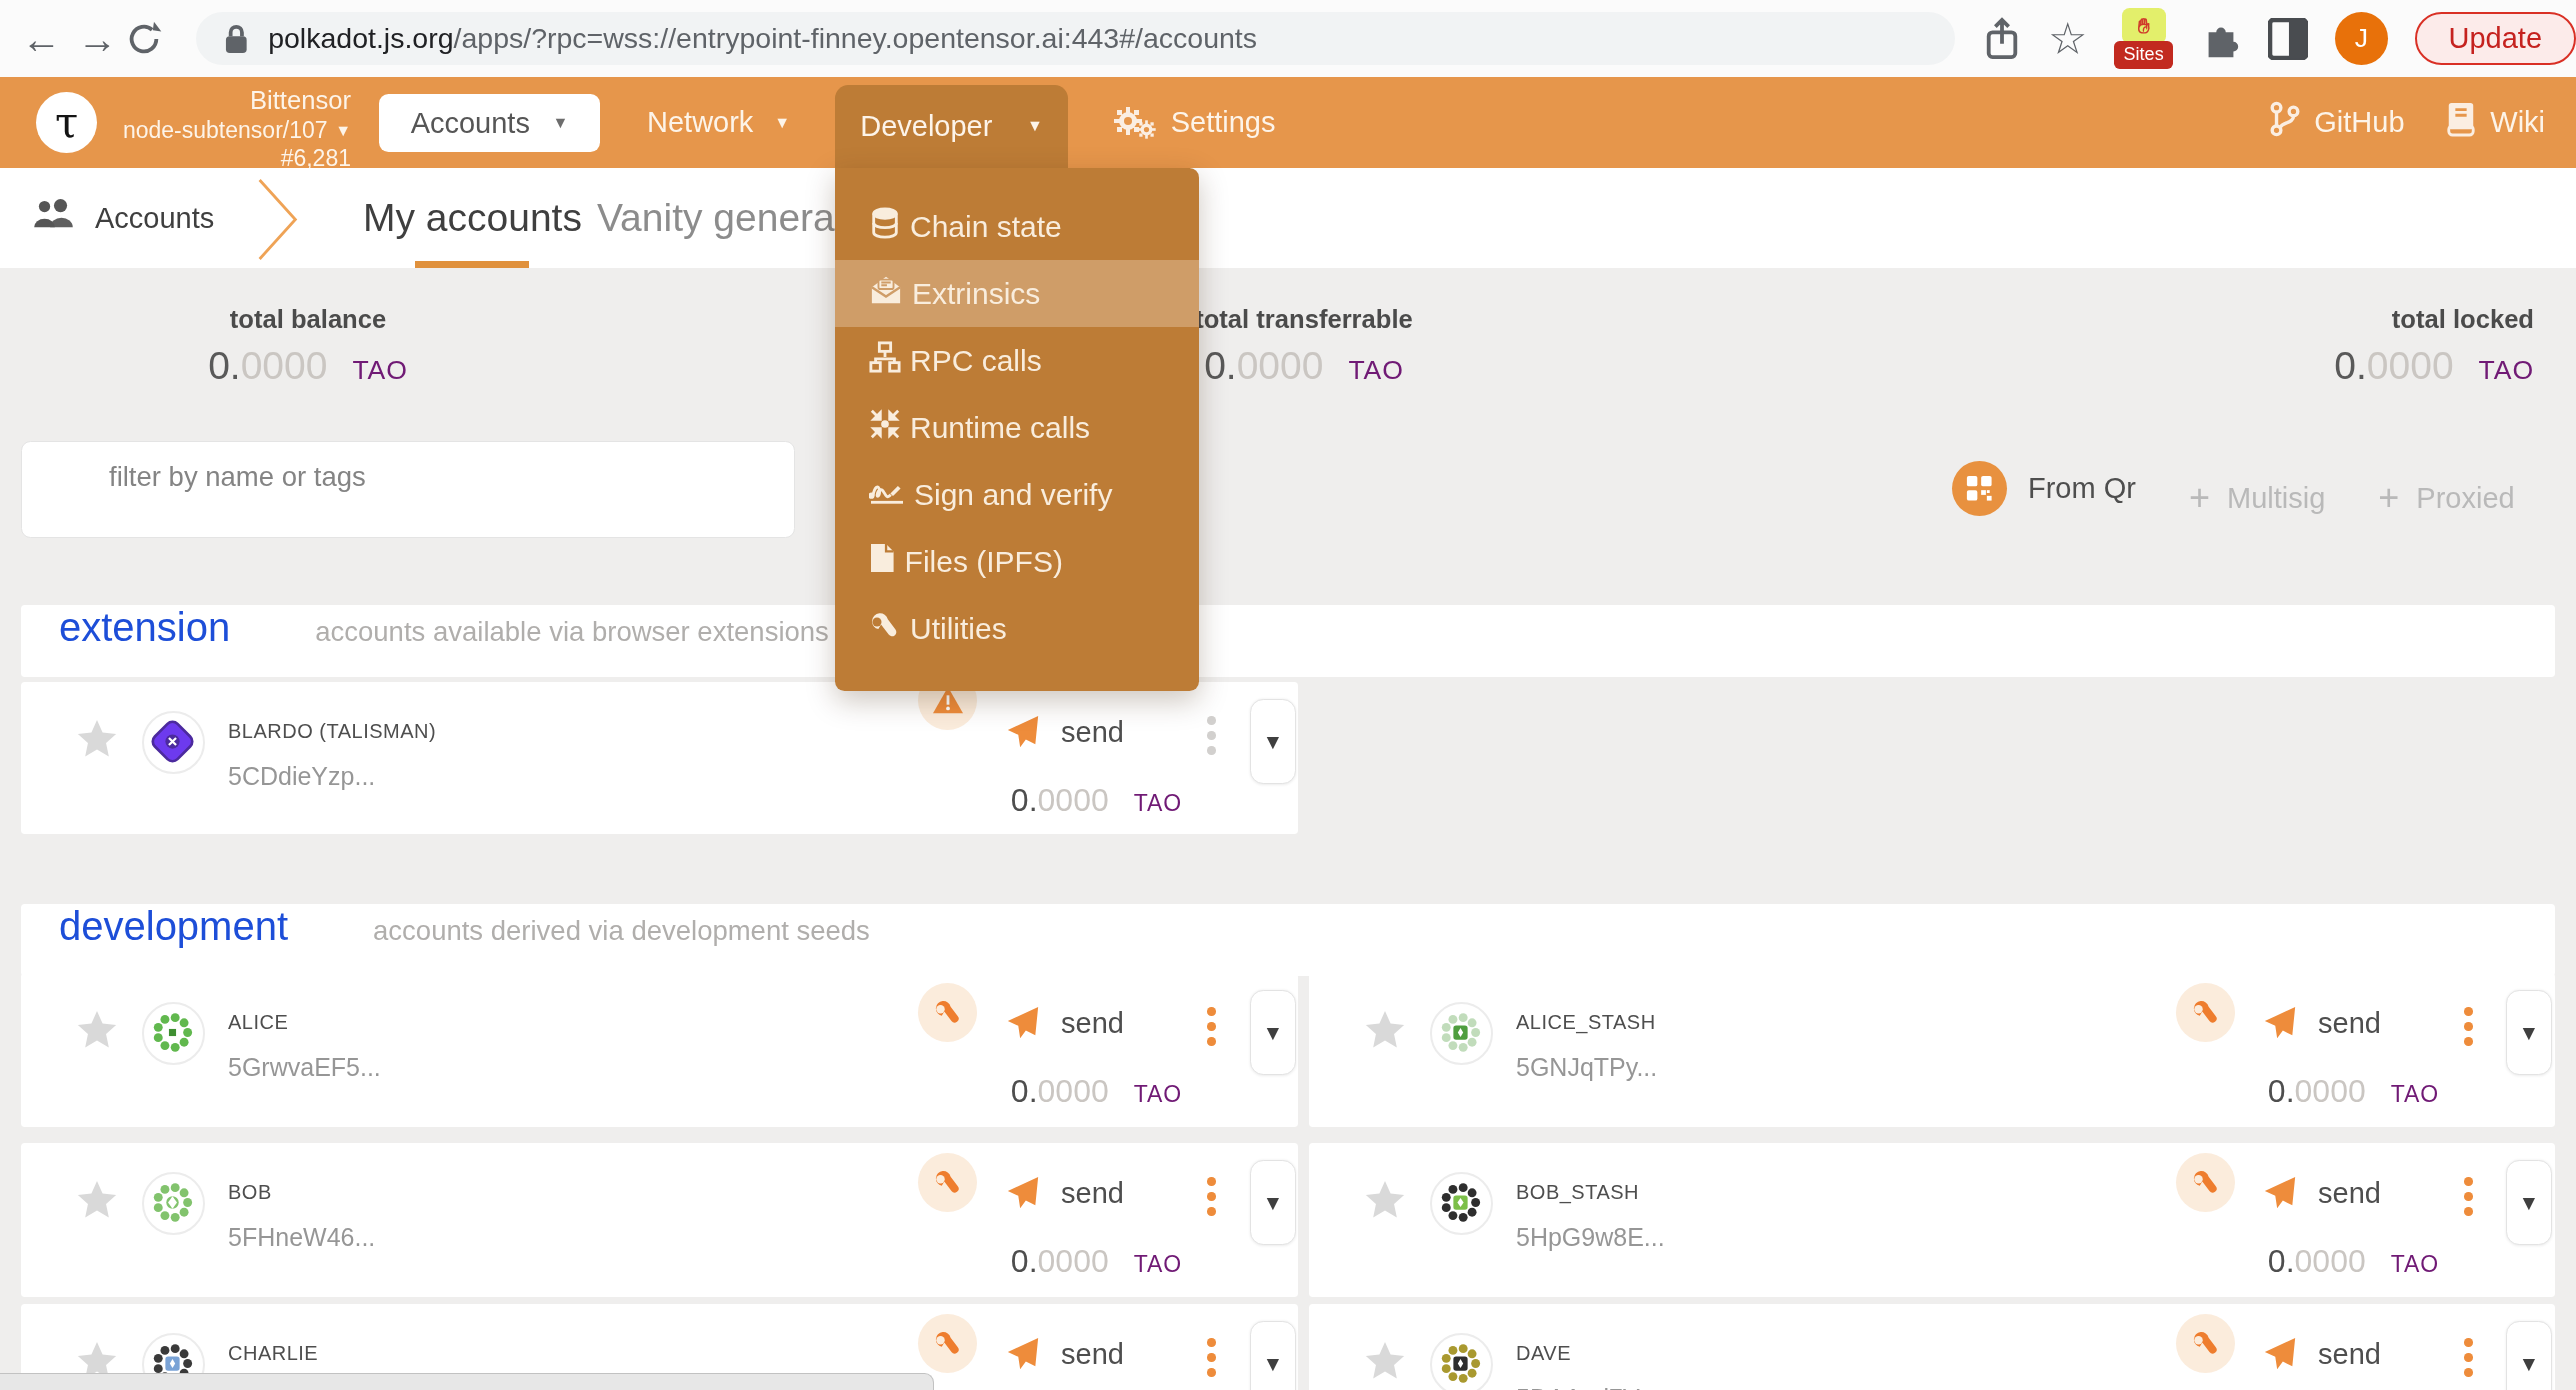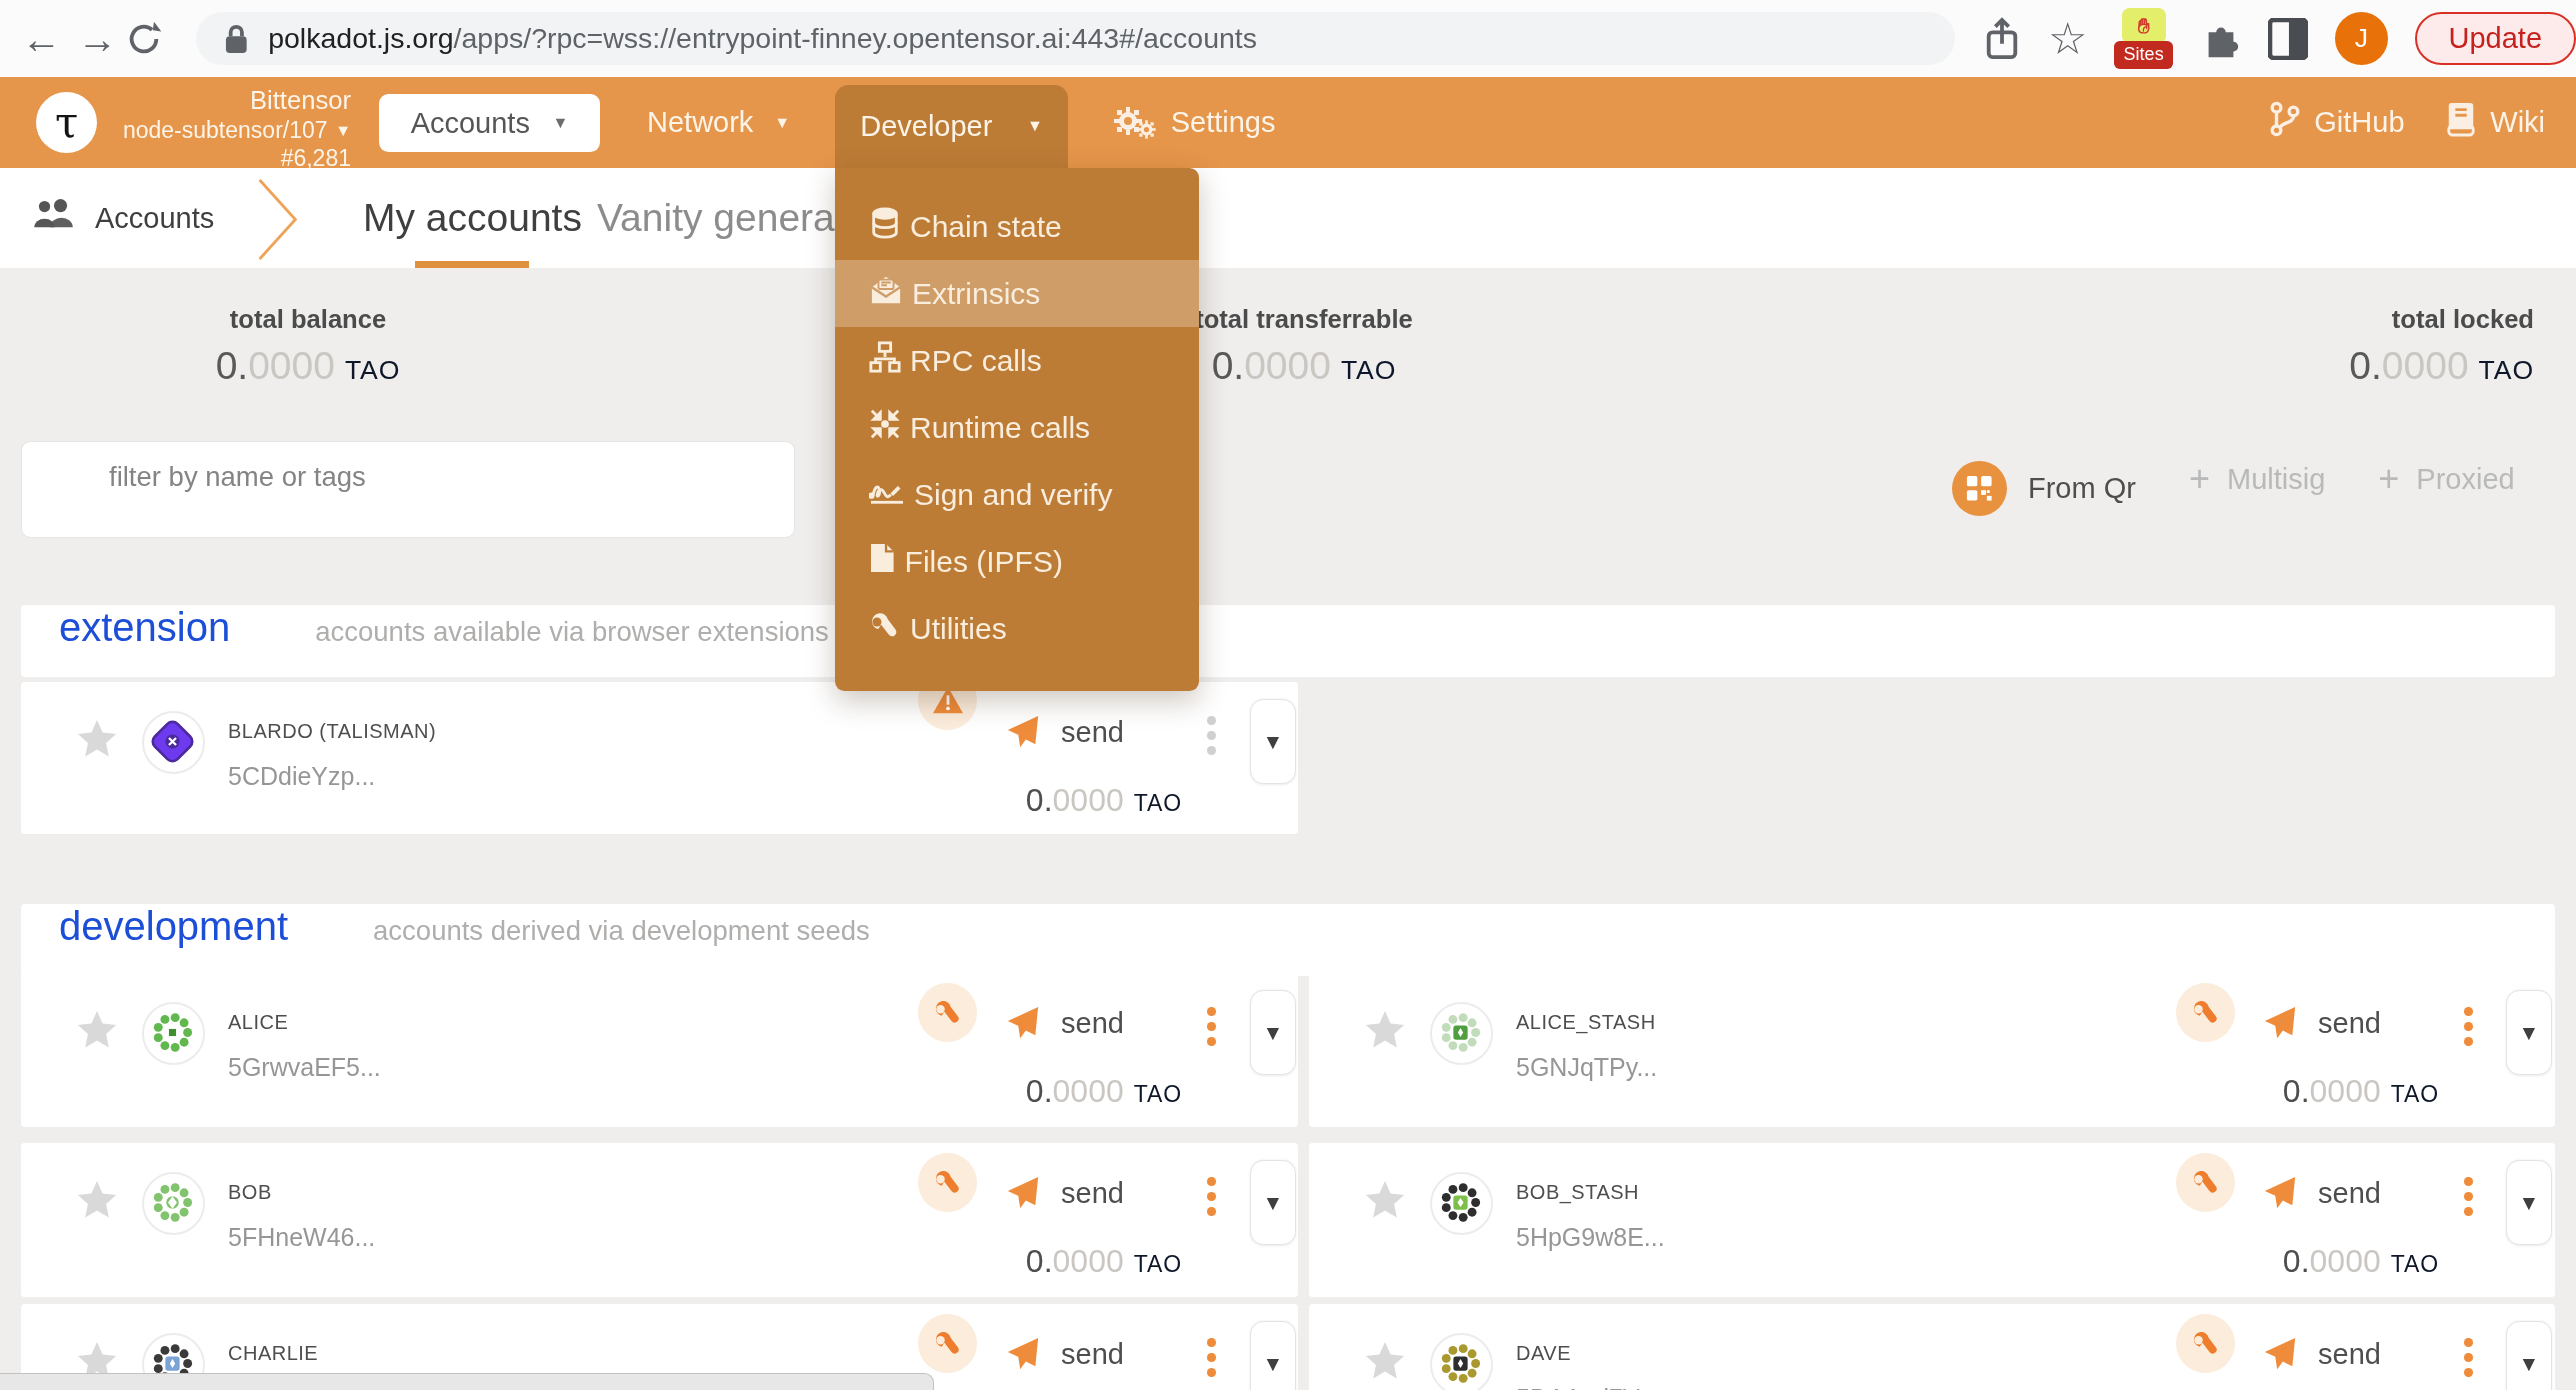--- a/index.html
+++ b/index.html
@@ -54,30 +54,30 @@
   .tab { position:absolute; top:0; height:100%; display:flex; align-items:center; font-size:39px; cursor:pointer; }
   .tab-my { left:363px; color:#3f3f3f; }
   .tab-my::after { content:""; position:absolute; left:50%; transform:translateX(-50%); bottom:0; width:114px; height:6.6px; background:#e0913d; }
   .tab-vanity { left:597px; color:#8c8c8c; }
 
   
   .summary-item { position:absolute; top:305px; }
   .sum-label { font-size:25.6px; font-weight:bold; color:#4b4b4b; margin-bottom:9.5px; }
   .sum-balance, .bal { font-size:39px; color:#595959; white-space:nowrap; }
   .frac { color:#cac6c2; }
-  .unit { font-size:26.6px; letter-spacing:0.9px; margin-left:10px; color:#0f172a; }
+  .unit { font-size:26.6px; letter-spacing:0.9px; margin-left:25px; color:#701a75; }
   .sum-1 { left:66px; width:484px; text-align:center; }
   .sum-2 { left:1062px; width:484px; text-align:center; }
   .sum-3 { right:42px; text-align:right; }
 
   
   .filter-box { position:absolute; left:21px; top:441px; width:774px; height:97px; background:#fff; border:1.9px solid #e4e4e4; border-radius:9.5px; padding:19px 0 0 87px; }
   .filter-label { font-size:27.5px; color:#848484; }
   .filter-input { position:absolute; inset:0; border:none; background:transparent; outline:none; }
-  .qr-row { position:absolute; top:461px; left:1952px; display:flex; align-items:flex-start; gap:53px; }
+  .qr-row { position:absolute; top:461px; left:1952px; display:flex; align-items:flex-end; gap:53px; }
   .qr-btn { display:flex; align-items:center; gap:21px; color:#4e4e4e; font-size:29px; cursor:pointer; }
   .ghost-btn { display:flex; align-items:center; gap:17px; color:#b9b9b9; font-size:29px; }
   .plus { font-size:36px; line-height:1; font-weight:300; }
   .qr-circle { width:55px; height:55px; border-radius:50%; background:#e8913f; display:flex; align-items:center; justify-content:center; }
 
   
   .section-head { position:absolute; left:21px; width:2534px; height:72px; background:#fff; border-radius:3.8px; display:flex; align-items:baseline; padding-left:38px; }
   .section-title { font-size:40px; color:#1d4ed8; }
   .section-desc { font-size:27.5px; color:#b0aeac; margin-left:85px; }
   .sh-ext { top:605px; }

